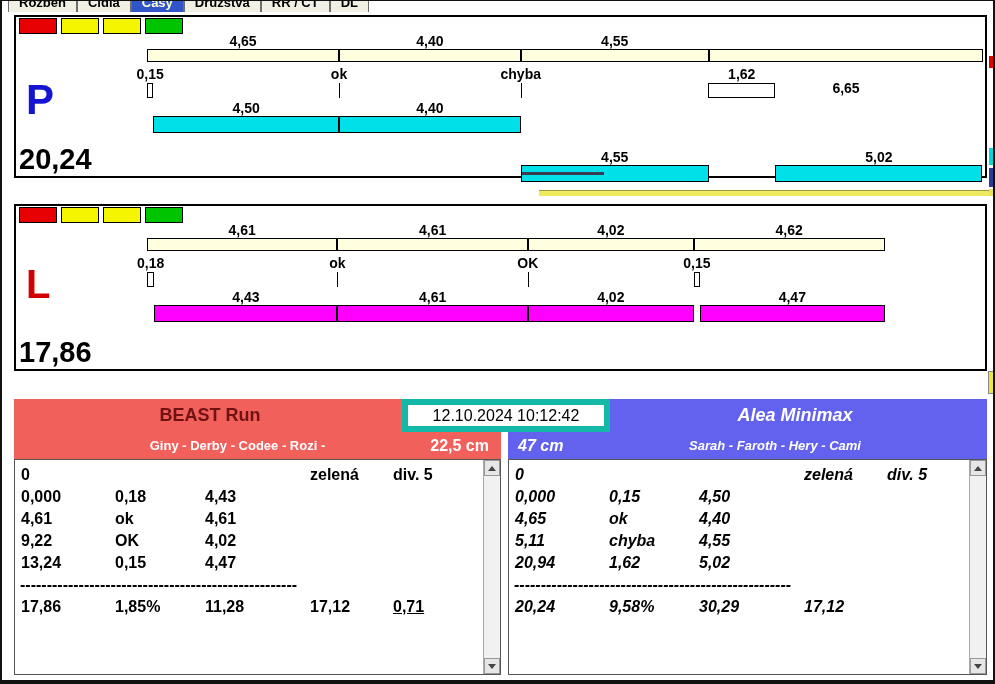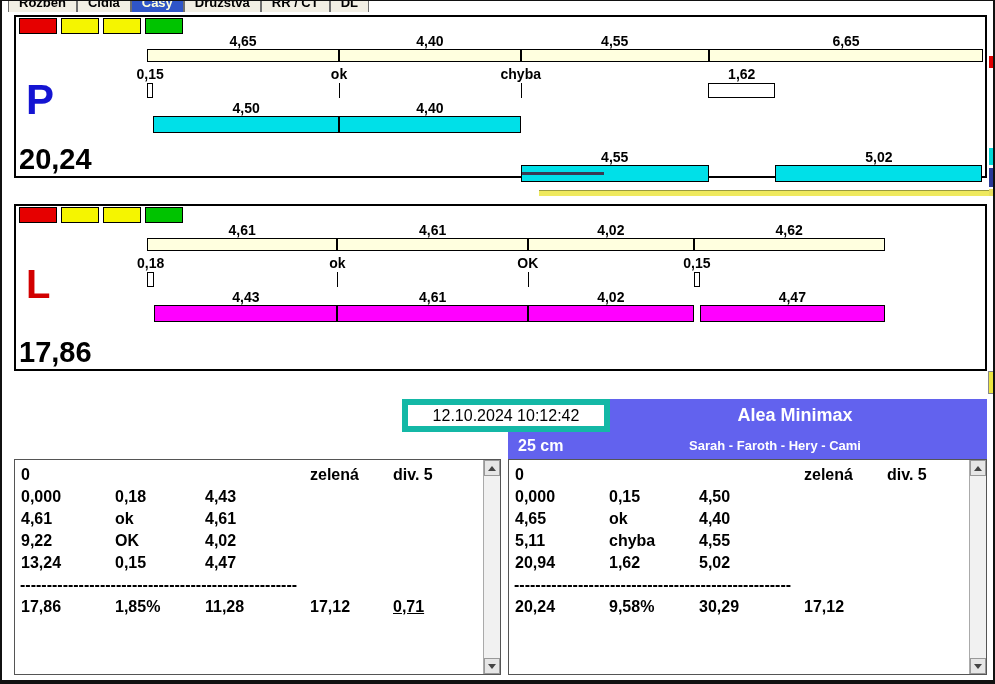--- a/index.html
+++ b/index.html
@@ -45,21 +45,21 @@
   .f-red  { top:55px;  height:12px; background:#e00000; }
   .f-cyan { top:147px; height:17px; background:#00d8d8; }
   .f-navy { top:167px; height:19px; background:#2a3a99; }
   .f-yel1 { top:188px; height:7px;  background:#e8e060; }
   .f-yel2 { top:370px; height:23px; background:#ede641; border:1px solid #888; left:986px; width:7px; }
 
   
   .scoreboard { position:absolute; left:12px; top:398px; width:973px; height:276px; }
   .team-panel { position:absolute; top:0; height:100%; }
   .team-left  { left:0; width:487px; }
-  .team-right { left:494px; width:479px; }
+  .team-right { left:494px; width:479px;font-style:italic; }
   .team-hdr { position:relative; height:60px; }
   .hdr1 { height:33px; display:flex; align-items:center; justify-content:center;
           font-weight:bold; font-size:18px; }
   .team-left  .hdr1 { padding-right:95px; }
   .team-right .hdr1 { padding-left:95px; }
   .hdr2 { height:27px; position:relative; display:flex; align-items:center; justify-content:center;
           font-weight:bold; font-size:13px; color:#fff; }
   .team-left  .hdr2 { padding-right:40px; }
   .team-right .hdr2 { padding-left:55px; }
   .height-label { position:absolute; top:0; height:100%; display:flex; align-items:center;
@@ -102,21 +102,21 @@
       <div class="light" style="background: rgb(245, 245, 0);"></div>
       <div class="light" style="background: rgb(0, 195, 0);"></div>
     </div>
   <div class="letter" style="color: rgb(20, 20, 210);">P</div>
   <div class="total">20,24</div>
   <div class="chart">
       <div class="row" style="top: 0px;">
         <span class="bar-label" style="left: 96.0225px;">4,65</span>
         <span class="bar-label" style="left: 282.905px;">4,40</span>
         <span class="bar-label" style="left: 467.723px;">4,55</span>
-        <span class="bar-label" style="left: 699.002px;">6,65</span>
+        <span class="bar-label" style="left: 699.002px; margin-top: 47px;">6,65</span>
       </div>
       <div class="row" style="top: 15px;">
         <div class="seg" style="left: 0px; width: 192.045px;"></div>
         <div class="seg" style="left: 192.045px; width: 181.72px;"></div>
         <div class="seg" style="left: 373.765px; width: 187.915px;"></div>
         <div class="seg" style="left: 561.68px; width: 274.645px;"></div>
       </div>
       <div class="row" style="top: 33px;">
         <span class="bar-label" style="left: 3.0975px;">0,15</span>
         <span class="bar-label" style="left: 192.045px;">ok</span>
@@ -196,20 +196,29 @@
         <div class="runbar" style="left: 190.393px; width: 190.393px; background: rgb(255, 0, 255);"></div>
         <div class="runbar" style="left: 380.786px; width: 166.026px; background: rgb(255, 0, 255);"></div>
         <div class="runbar" style="left: 553.007px; width: 184.611px; background: rgb(255, 0, 255);"></div>
       </div>
     </div>
 </div>
 
 <div class="scoreboard">
 
   <div class="team-panel team-left">
+    <div class="team-hdr" style="background: rgb(242, 96, 92);">
+      <div class="hdr1">
+        <span style="color: rgb(112, 18, 18);">BEAST Run</span>
+      </div>
+      <div class="hdr2">
+        <span>Giny - Derby - Codee - Rozi -</span>
+        <span class="height-label">22,5 cm</span>
+      </div>
+    </div>
     <div class="databox">
       <div class="data-rows">
           <div class="data-row">
             <span class="cell" style="left: 6px;">0</span>
             <span class="cell" style="left: 295px;">zelená</span>
             <span class="cell" style="left: 378px;">div. 5</span>
           </div>
           <div class="data-row">
             <span class="cell" style="left: 6px;">0,000</span>
             <span class="cell" style="left: 100px;">0,18</span>
@@ -250,21 +259,21 @@
     </div>
   </div>
 
   <div class="team-panel team-right">
     <div class="team-hdr" style="background: rgb(98, 98, 238);">
       <div class="hdr1">
         <span style="color: rgb(255, 255, 255);">Alea Minimax</span>
       </div>
       <div class="hdr2">
         <span>Sarah - Faroth - Hery - Cami</span>
-        <span class="height-label">25 cm</span>
+        <span class="height-label">47 cm</span>
       </div>
     </div>
     <div class="databox">
       <div class="data-rows">
           <div class="data-row">
             <span class="cell" style="left: 6px;">0</span>
             <span class="cell" style="left: 295px;">zelená</span>
             <span class="cell" style="left: 378px;">div. 5</span>
           </div>
           <div class="data-row">

